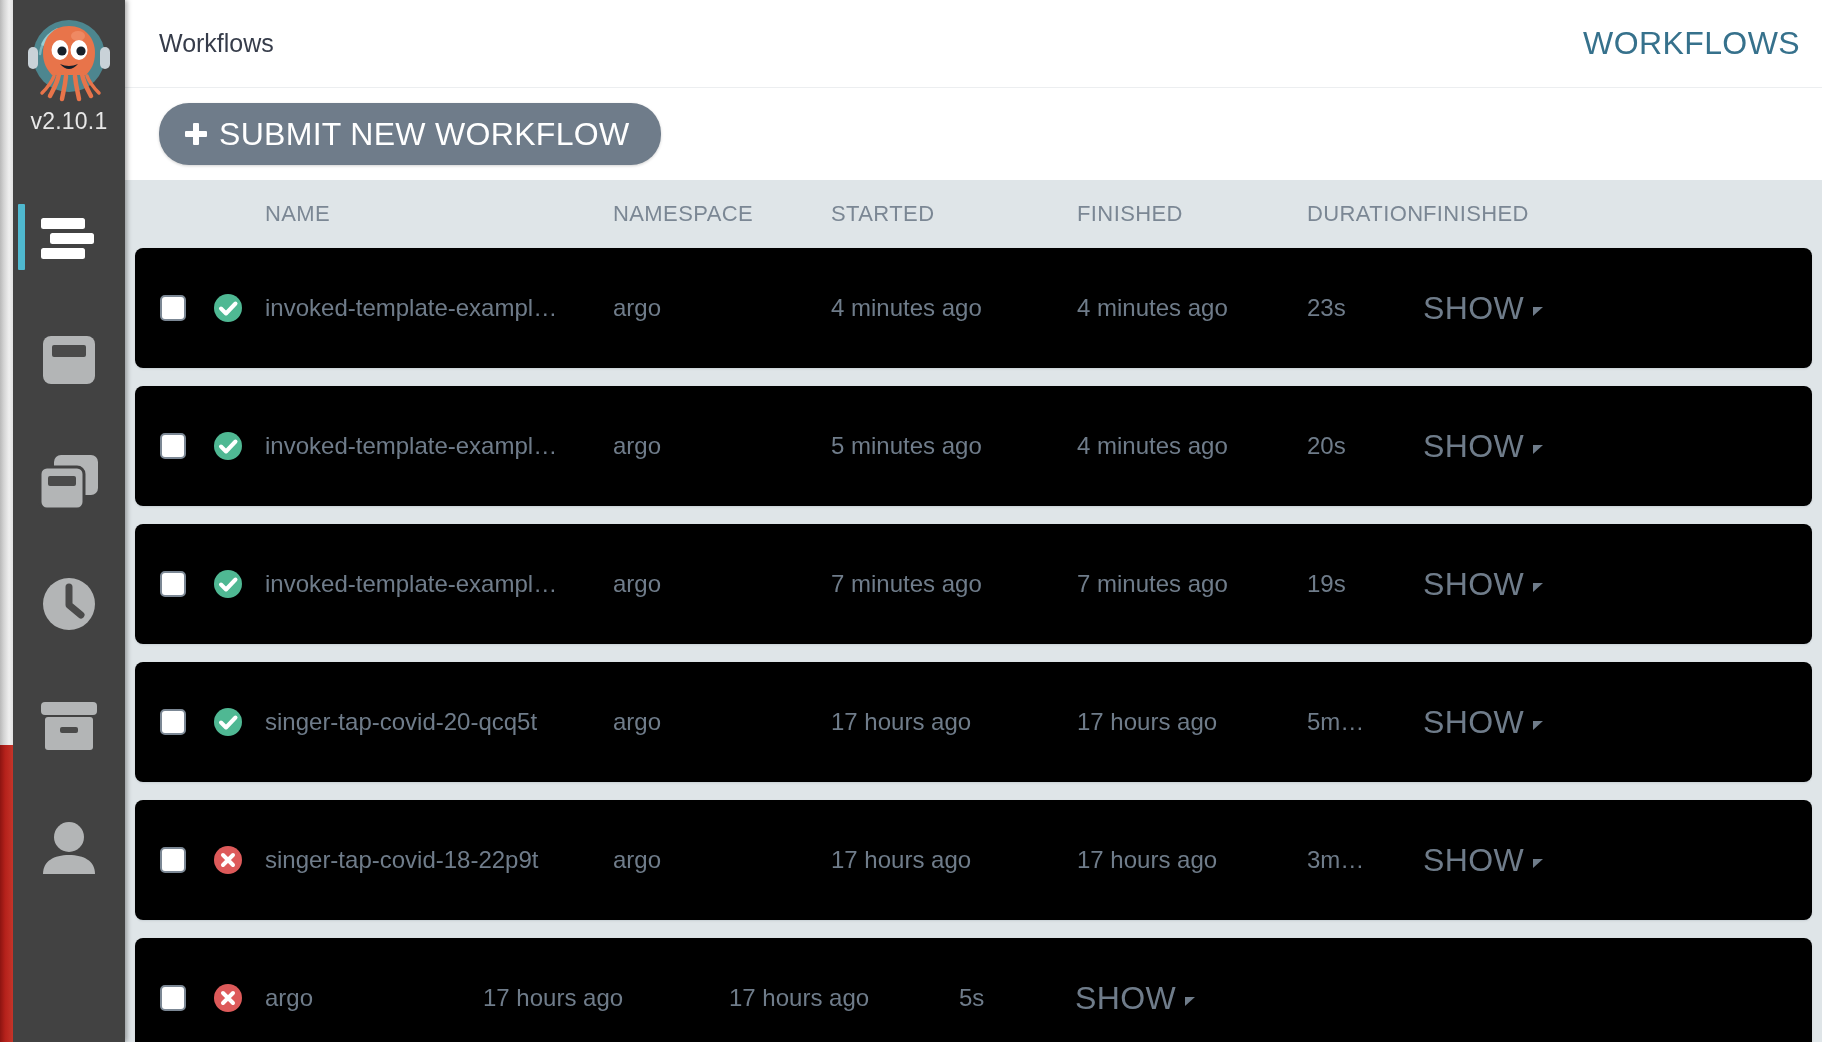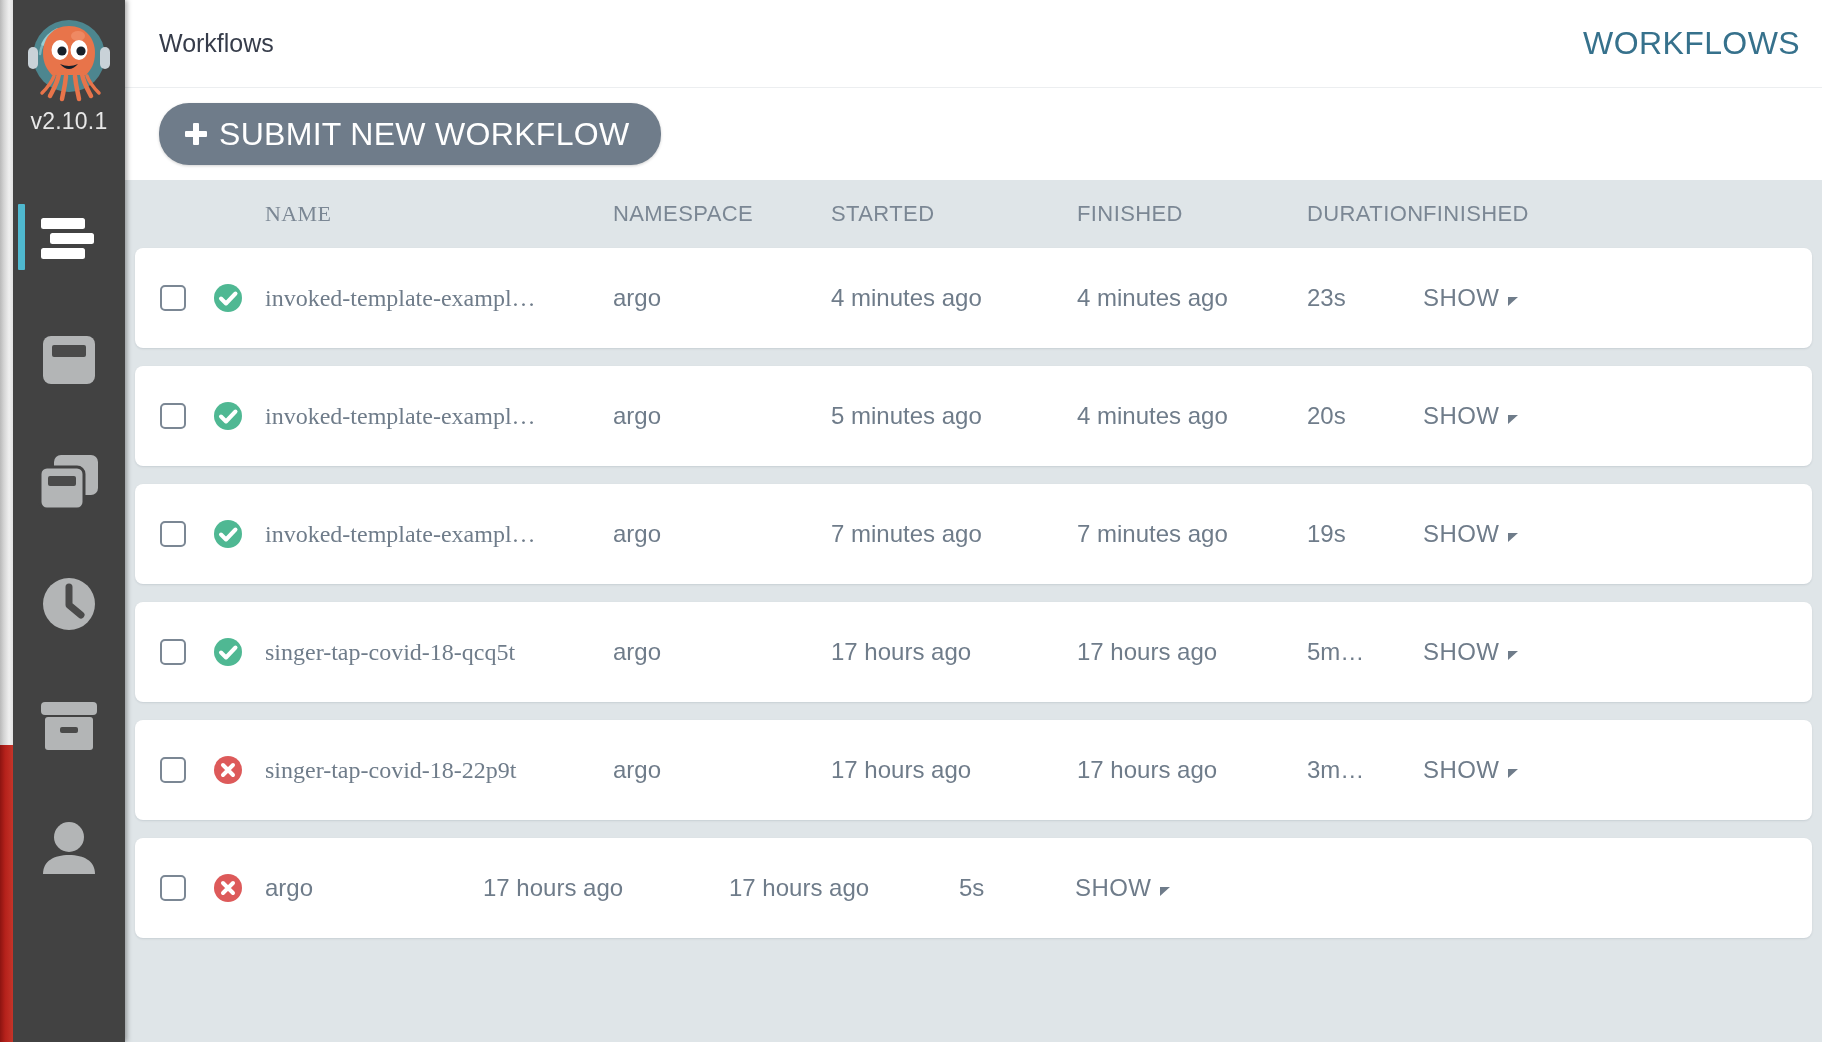--- a/index.html
+++ b/index.html
@@ -183,40 +183,40 @@
     font-size: 22px;
     color: #7b8794;
     letter-spacing: 0.4px;
     font-weight: 400;
     box-sizing: border-box;
   }
 
   .row {
     display: flex;
     align-items: center;
-    background: #ffffff;
+    background: #000000;
     border-radius: 8px;
-    height: 100px;
+    height: 120px;
     margin: 0 0 18px 10px;
     box-shadow: 0 1px 2px rgba(80,95,110,0.16);
     box-sizing: border-box;
     cursor: pointer;
   }
   .cell {
     font-size: 24px;
     color: #6f7c8a;
     box-sizing: border-box;
     white-space: nowrap;
     overflow: hidden;
   }
 
   
   .c-check   { width: 78px;  padding-left: 25px; display:flex; align-items:center; }
   .c-status  { width: 52px;  display:flex; align-items:center; }
-  .c-name    { width: 348px; padding-right: 10px; font-family: Liberation Serif, serif; }
+  .c-name    { width: 348px; padding-right: 10px; }
   .c-ns      { width: 218px; }
   .c-started { width: 246px; }
   .c-finish  { width: 230px; }
   .c-dur     { width: 116px; }
   .c-details { width: 150px; }
 
   
   .th.c-check   { width: 78px; padding-left: 25px; }
   .th.c-status  { width: 52px; }
 
@@ -225,21 +225,21 @@
     border: 2px solid #7b8794;
     border-radius: 5px;
     background: #fff;
     box-sizing: border-box;
     display: block;
   }
 
   .status-ico { display:block; }
 
   .show-link {
-    font-size: 24px;
+    font-size: 32px;
     color: #6f7c8a;
     letter-spacing: 0.4px;
     display: inline-flex;
     align-items: center;
     gap: 9px;
     cursor: pointer;
     justify-content: flex-end;
   }
   .caret {
     width: 0; height: 0;
@@ -423,21 +423,21 @@
           <div class="row">
             <div class="cell c-check">
               <span class="checkbox"></span>
             </div>
             <div class="cell c-status">
               <svg width="30" height="30" viewBox="0 0 30 30" class="status-ico">
                 <circle cx="15" cy="15" r="14" fill="#4fb893"></circle>
                 <path stroke="#ffffff" stroke-width="4" fill="none" stroke-linecap="round" stroke-linejoin="round" d="M8 15.5 L13 20.5 L22.5 10.5"></path>
               </svg>
             </div>
-            <div class="cell c-name">singer-tap-covid-18-qcq5t</div>
+            <div class="cell c-name">singer-tap-covid-20-qcq5t</div>
             <div class="cell c-ns">argo</div>
             <div class="cell c-started">17 hours ago</div>
             <div class="cell c-finish">17 hours ago</div>
             <div class="cell c-dur">5m…</div>
             <div class="cell c-details"><span class="show-link">
                 <span>SHOW</span>
                 <span class="caret"></span>
               </span></div>
           </div>
           <div class="row">

